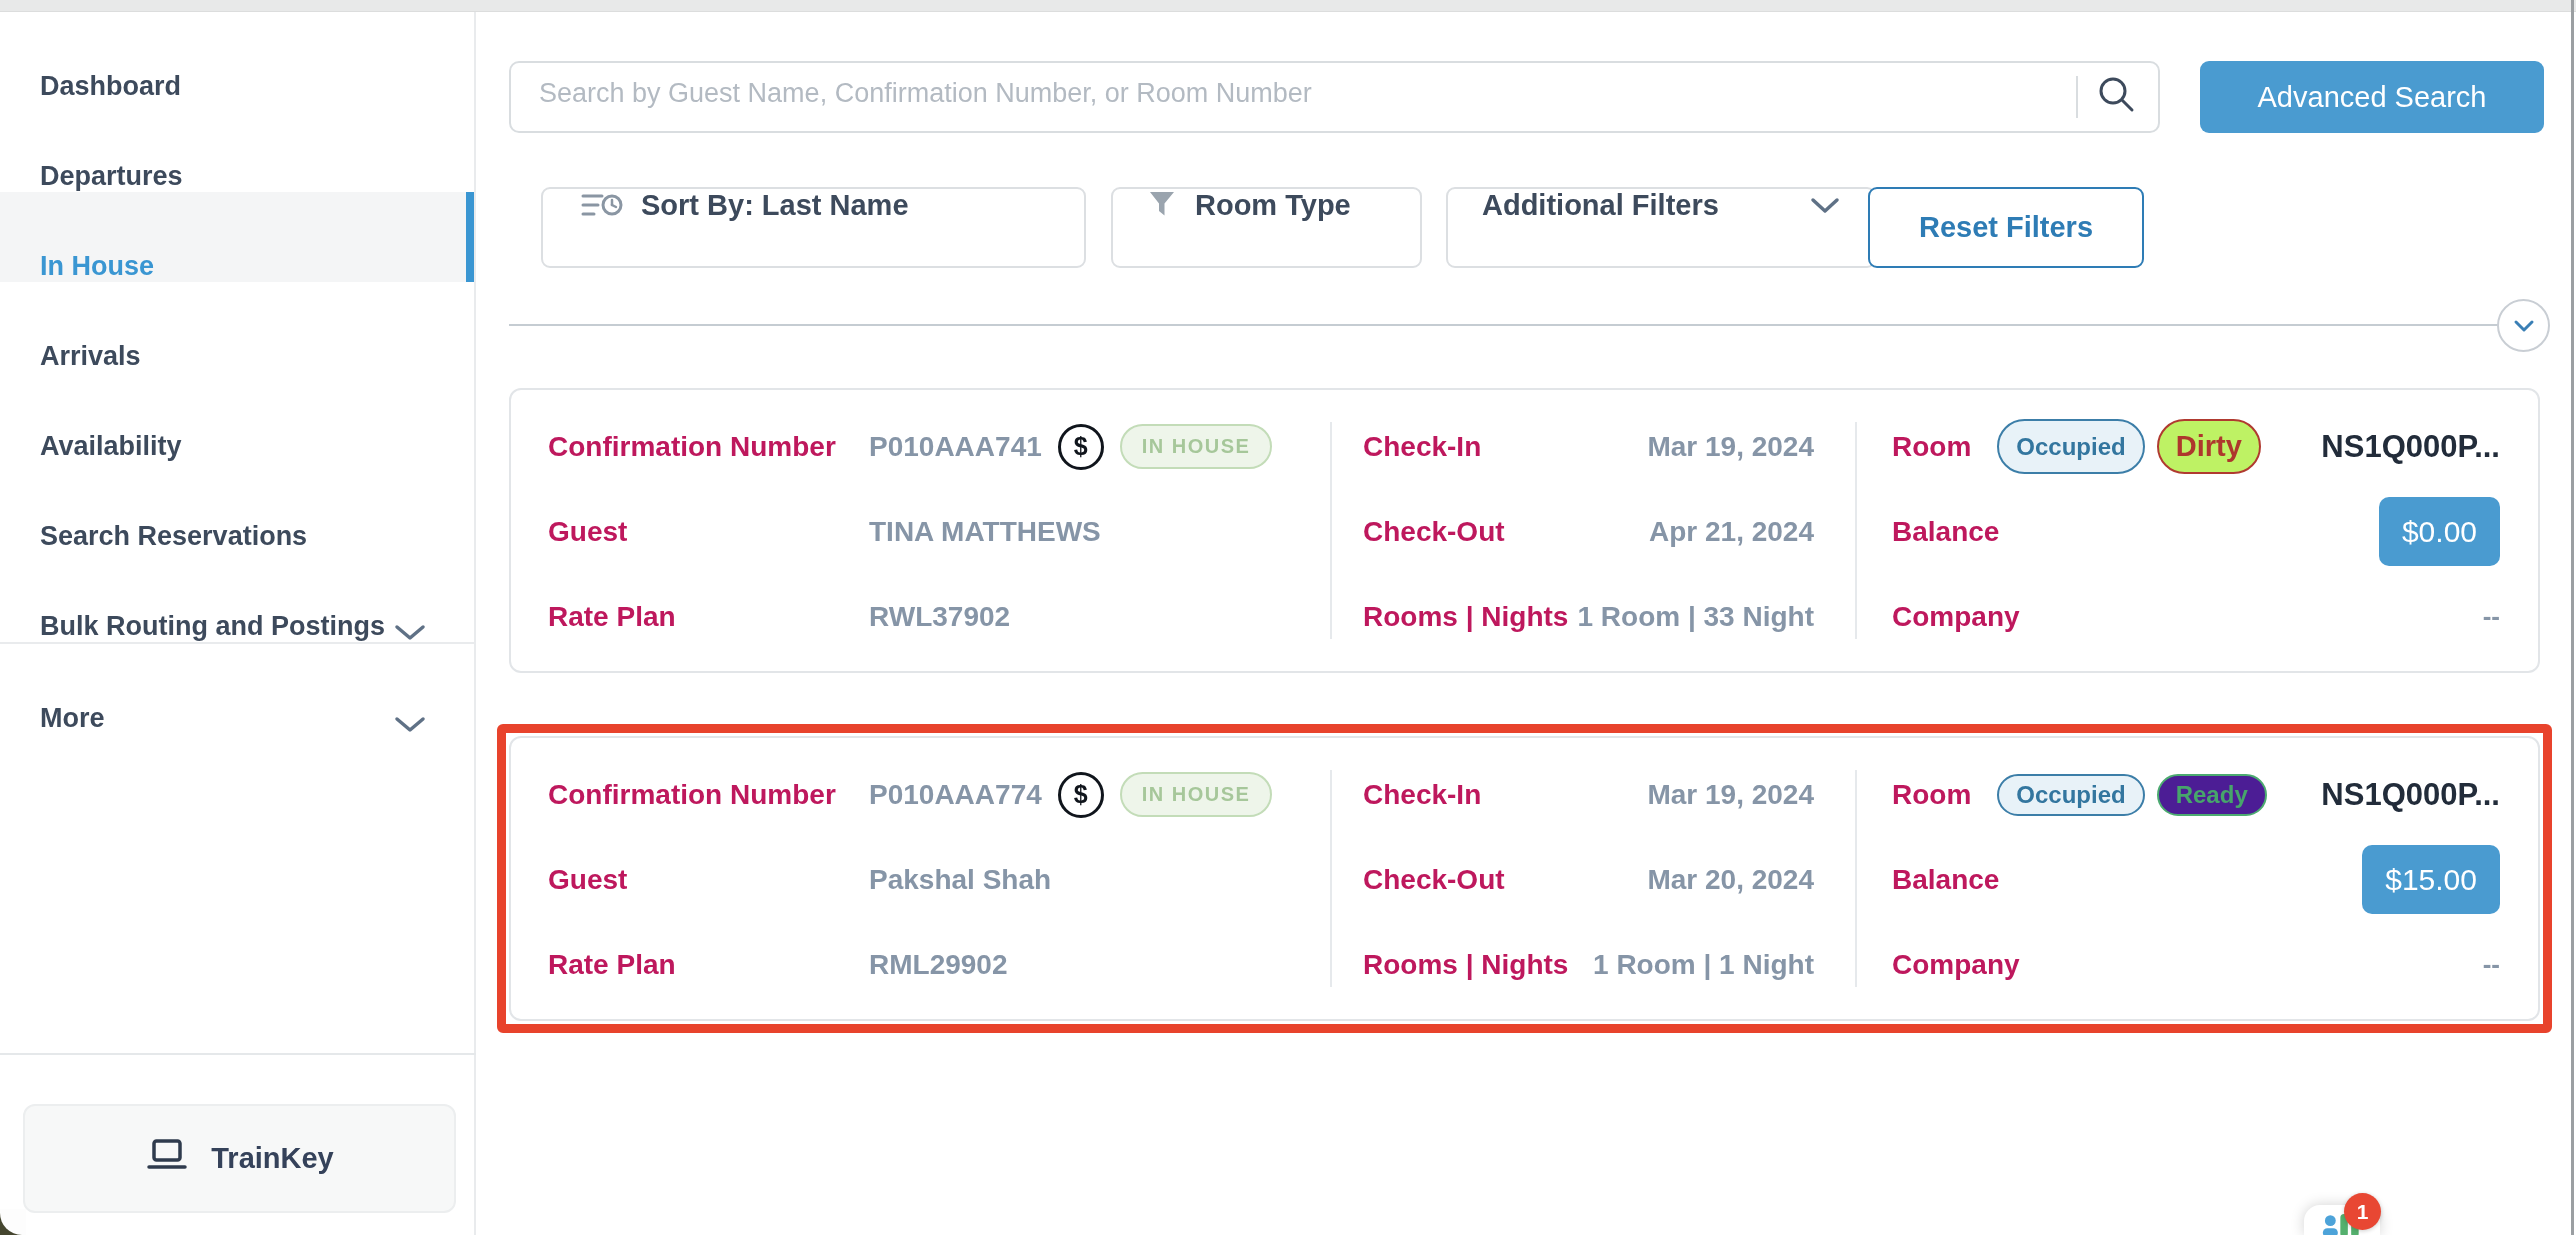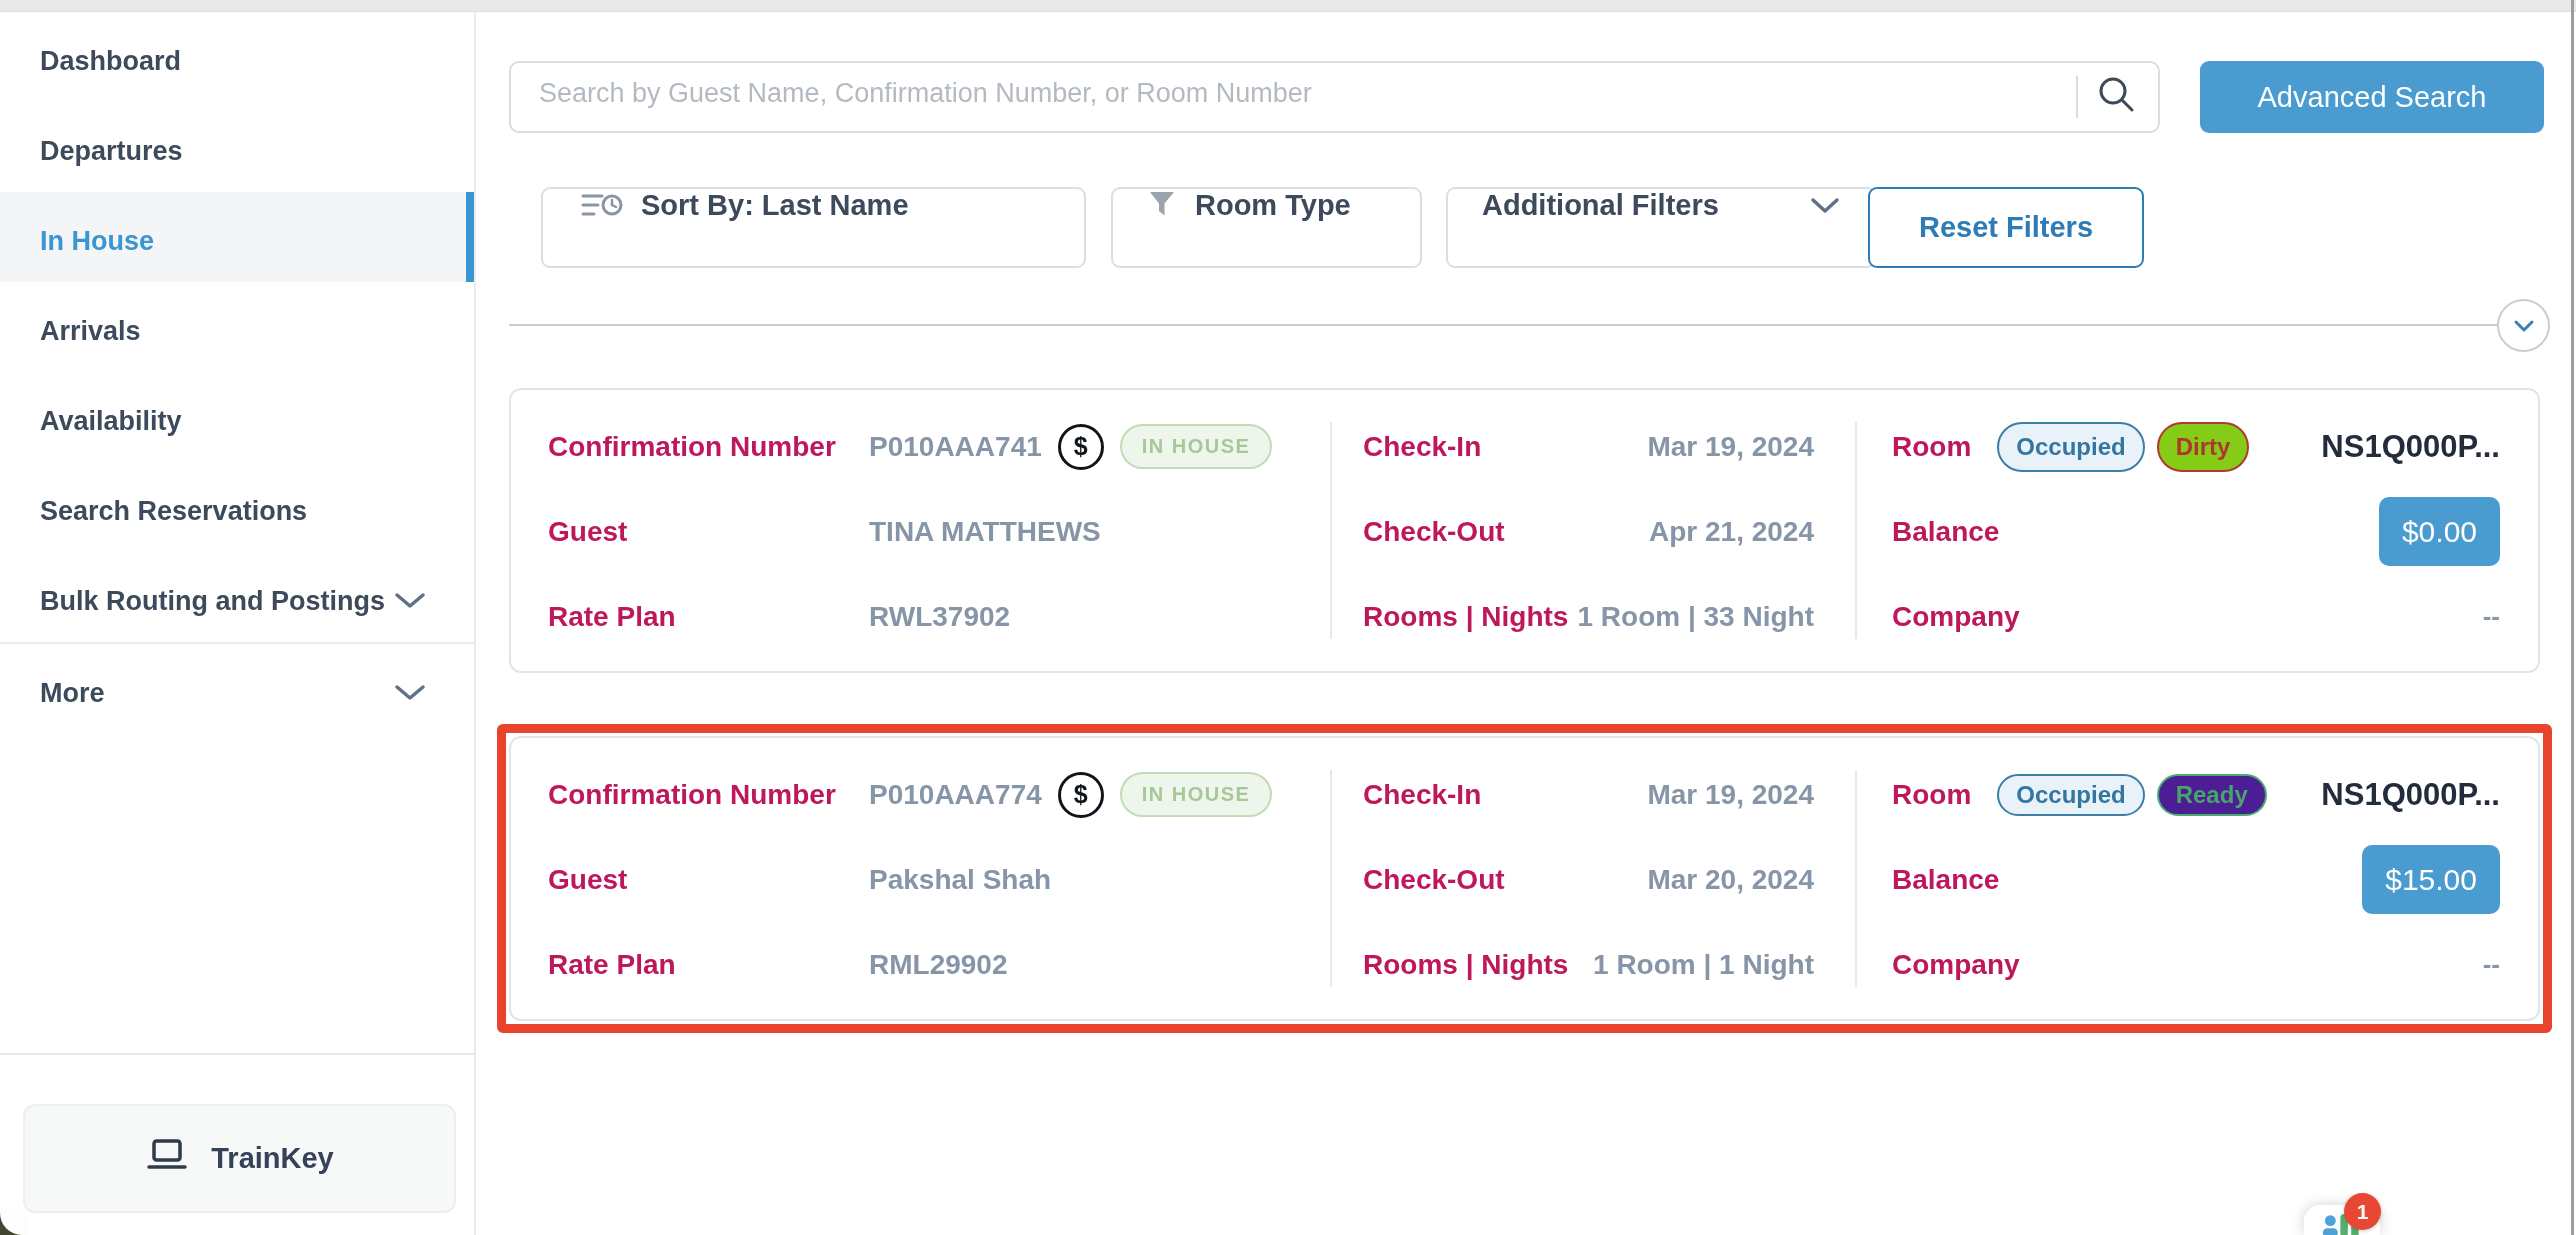--- a/index.html
+++ b/index.html
@@ -20,21 +20,21 @@
     position: absolute; top: 0; left: 2571px; width: 3px; height: 1235px;
     background: #9b9fa2;
   }
 
   
   .sidebar {
     position: absolute; top: 12px; left: 0; width: 476px; height: 1223px;
     background: #ffffff; border-right: 2px solid #e9ebed;
   }
   .nav-item {
-    height: 90px; display: flex; align-items: center;
+    height: 90px; display: flex; align-items: flex-end;
     padding: 8px 48px 0 40px;
     font-size: 27px; font-weight: 700; color: #3d4a5c;
     cursor: pointer; position: relative;
   }
   .nav-item .chev { margin-left: auto; display: flex; align-items: center; }
   .nav-item.active {
     background: #f4f5f6; color: #3a96d2;
     border-right: 8px solid #3a96d2;
   }
   .nav-divider { height: 2px; background: #e9ebed; width: 476px; }
@@ -127,21 +127,21 @@
   }
   .pill {
     border-radius: 994px; border: 2px solid; font-weight: 600;
     display: inline-flex; align-items: center; justify-content: center;
   }
   .inhouse-pill {
     padding: 9px 20px; font-size: 20px; letter-spacing: 1.5px;
     background: #eef5ea; border-color: #c3dcb8; color: #a6c79a;
   }
   .occupied-pill { padding: 5px 17px; font-size: 24px; background: #e8f2f8; border-color: #3c7ea8; color: #33769f; }
-  .dirty-pill    { padding: 9px 17px; font-size: 24px; background: #84cc16; border-color: #b03a30; color: #ae372d; }
+  .dirty-pill    { padding: 9px 17px; font-size: 29px; background: #bef264; border-color: #b03a30; color: #ae372d; }
   .ready-pill    { padding: 5px 17px; font-size: 24px; background: #4c1d95; border-color: #4cab70; color: #47a56b; }
   .badge-group { display: flex; gap: 12px; margin-left: 26px; }
   .room-number { margin-left: auto; font-size: 31px; font-weight: 700; color: #222c3a; }
   .balance-btn {
     margin-left: auto; height: 69px; padding: 0 23px; border-radius: 10px;
     background: #4a9bd0; border: none; color: #fff; font-size: 30px; font-weight: 500;
     font-family: "Liberation Sans", sans-serif;
     display: flex; align-items: center; justify-content: center; cursor: pointer;
   }
   .company-val { margin-left: auto; font-size: 26px; font-weight: 700; color: #8695a7; }

